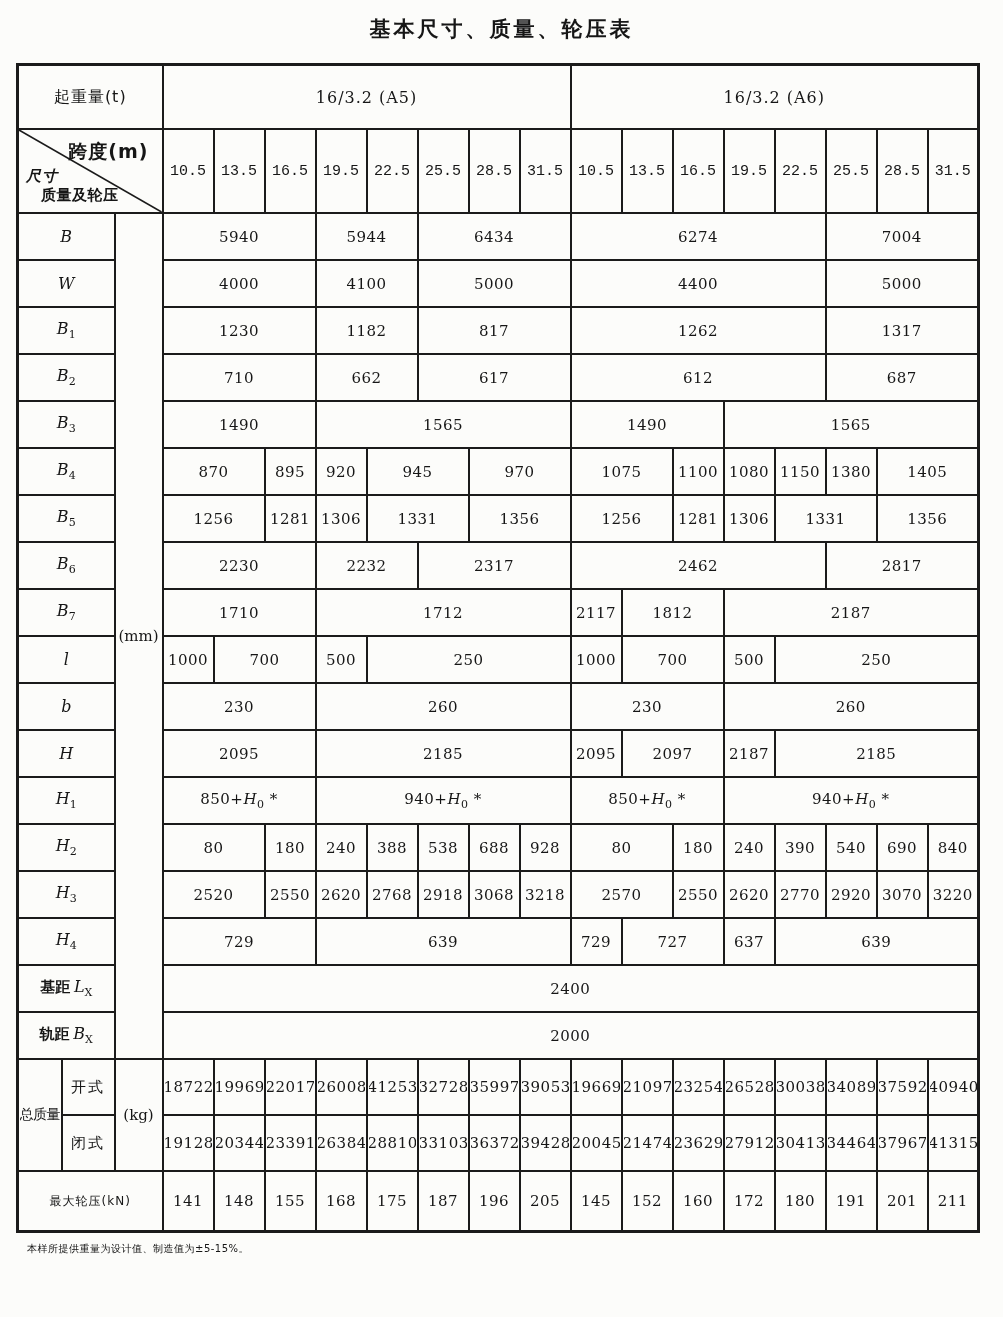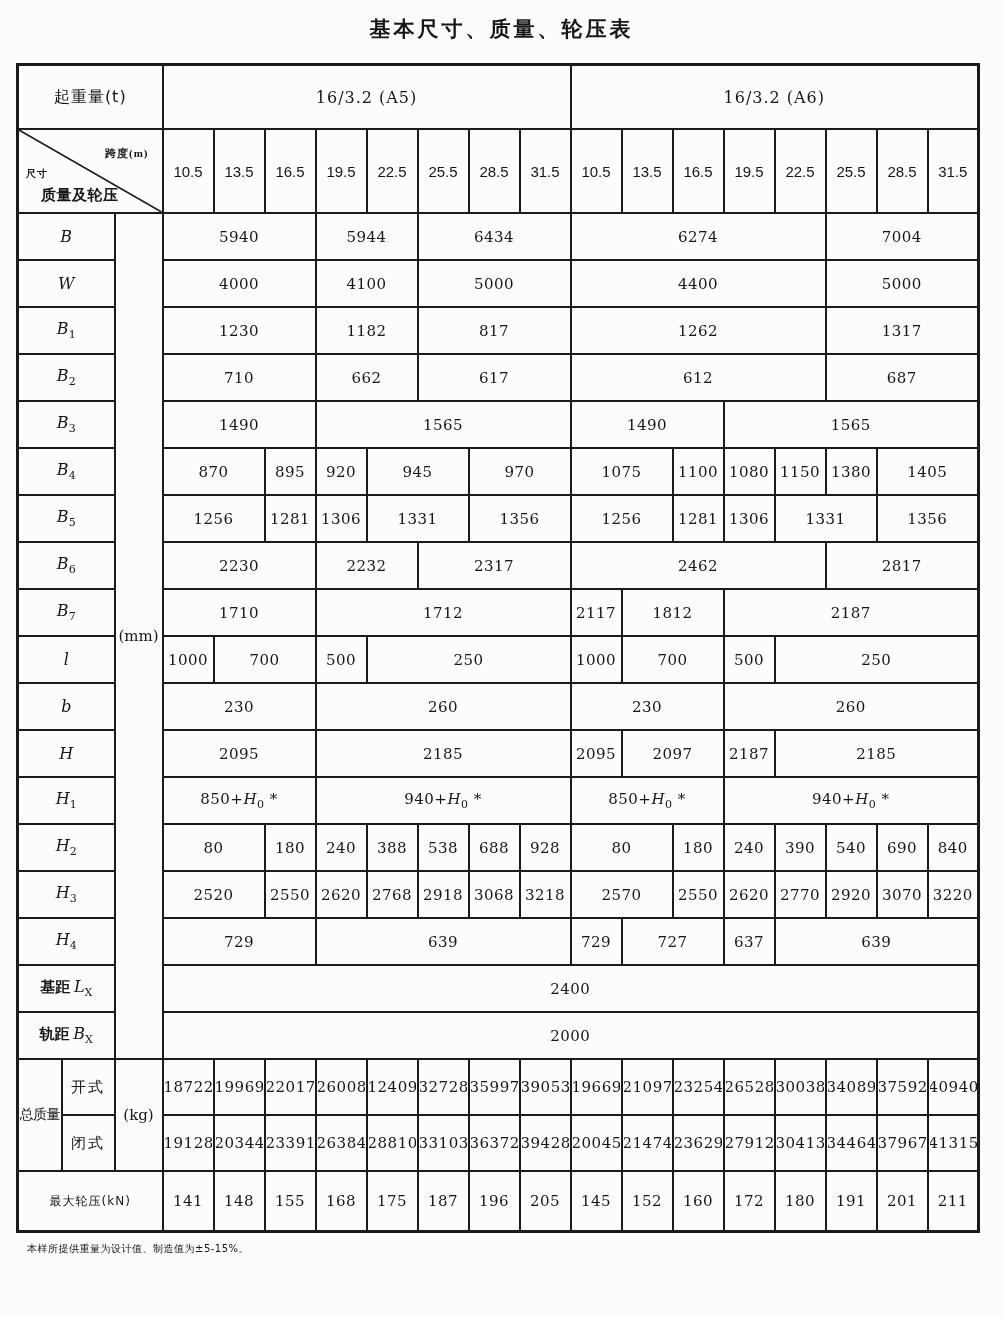--- a/index.html
+++ b/index.html
@@ -45,32 +45,32 @@
 
   
   tr.cap-row th{height:62px;}
   .cap-label{font-size:16px;font-weight:700;letter-spacing:1px;}
   .group-h{
     font-family:"DejaVu Serif","Liberation Serif",serif;
     font-size:16px;letter-spacing:1px;
   }
   tr.span-row th{height:82px;}
   .span-h{
-    font-family:Liberation Sans, sans-serif;
+    font-family:Liberation Mono, monospace;
     font-size:15px;
   }
   .diag{position:relative;padding:0;}
   .diag svg{position:absolute;top:0;left:0;width:100%;height:100%;display:block;}
   .diag .d-top{
-    position:absolute;top:16px;right:13px;
-    font-size:11px;font-weight:700;letter-spacing:1px;font-family:Liberation Serif, serif;
+    position:absolute;top:9px;right:13px;
+    font-size:19px;font-weight:700;letter-spacing:1px;
   }
   .diag .d-mid{
     position:absolute;left:7px;top:37px;
-    font-size:10px;font-weight:700;letter-spacing:1px;
+    font-size:15px;font-weight:700;letter-spacing:1px;font-style:italic;
   }
   .diag .d-bot{
     position:absolute;left:22px;bottom:7px;
     font-size:15px;font-weight:700;letter-spacing:0.5px;
   }
 
   
   tr.dim-row td{height:45px;}
   td.lbl{
     font-family:"DejaVu Serif","Liberation Serif",serif;
@@ -341,21 +341,21 @@
     </tbody>
   <tbody>
     <tr class="mass-row">
       <td rowspan="2" class="vlabel">总质量</td>
       <td class="mass-type">开式</td>
       <td rowspan="2" class="unit">(kg)</td>
     <td class="val" colspan="1">18722</td>
         <td class="val" colspan="1">19969</td>
         <td class="val" colspan="1">22017</td>
         <td class="val" colspan="1">26008</td>
-        <td class="val" colspan="1">12409</td>
+        <td class="val" colspan="1">41253</td>
         <td class="val" colspan="1">32728</td>
         <td class="val" colspan="1">35997</td>
         <td class="val" colspan="1">39053</td>
         <td class="val" colspan="1">19669</td>
         <td class="val" colspan="1">21097</td>
         <td class="val" colspan="1">23254</td>
         <td class="val" colspan="1">26528</td>
         <td class="val" colspan="1">30038</td>
         <td class="val" colspan="1">34089</td>
         <td class="val" colspan="1">37592</td>

